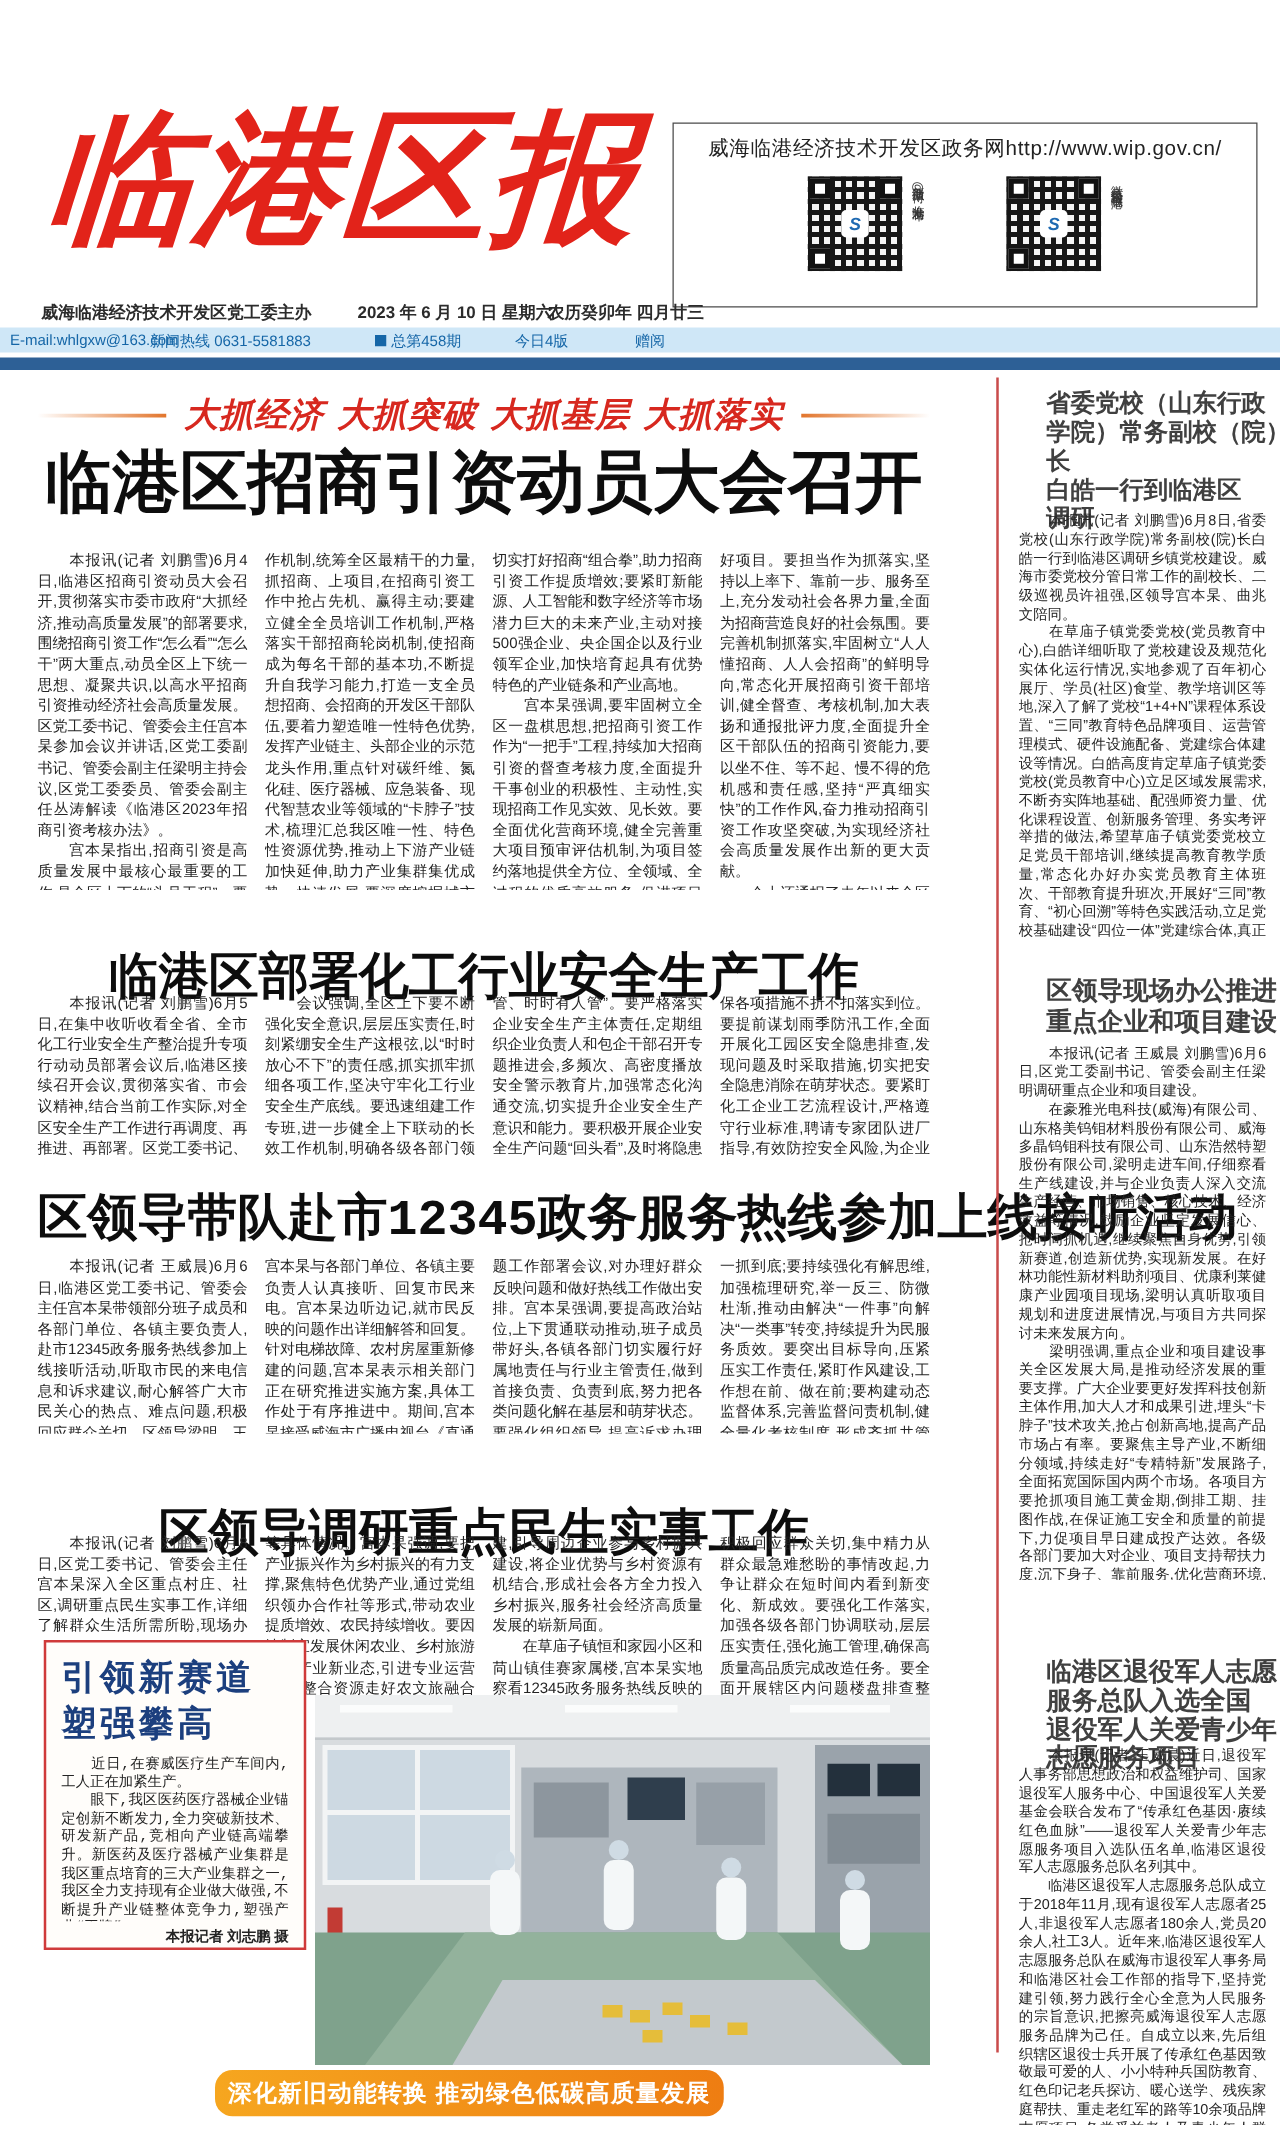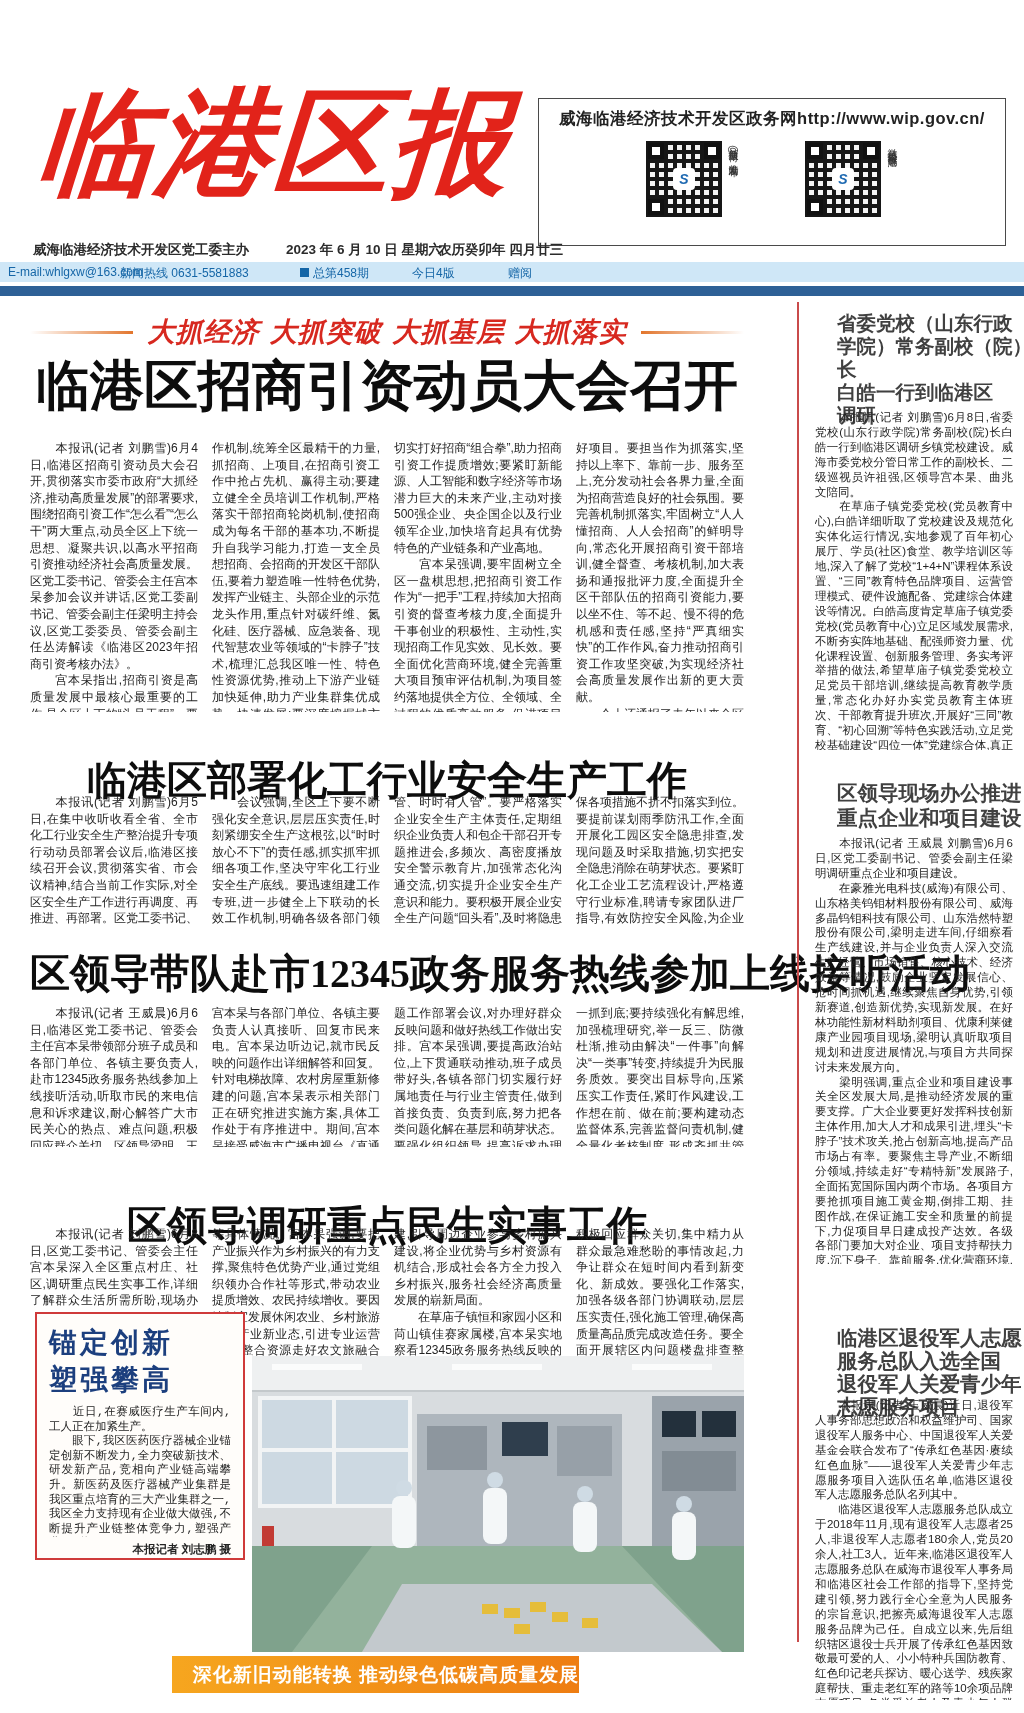--- a/index.html
+++ b/index.html
@@ -5,41 +5,41 @@
   html,body{margin:0;padding:0;background:#ffffff;}
   .page{position:relative;width:1024px;height:1713px;background:#fff;overflow:hidden;
         font-family:"Liberation Sans","DejaVu Sans",sans-serif;color:#222;}
   .abs{position:absolute;}
   
   .masthead{left:38px;top:62px;width:490px;height:165px;
     font-family:"DejaVu Serif","Liberation Serif",serif;font-weight:bold;font-style:italic;
     font-size:116px;line-height:160px;color:#e2231a;letter-spacing:2px;white-space:nowrap;
     transform:skewX(-4deg);}
   .govbox{left:538px;top:98px;width:468px;height:148px;border:1px solid #4a4a4a;background:#fff;box-sizing:border-box;}
-  .govbox-title{margin-top:9px;text-align:center;font-size:16.5px;font-weight:bold;color:#222;letter-spacing:.5px;}
+  .govbox-title{margin-top:9px;text-align:center;font-size:16.5px;font-weight:normal;color:#222;letter-spacing:.5px;}
   .qr-row{display:flex;justify-content:center;gap:66px;margin-top:11px;}
   .qr-group{display:flex;gap:6px;}
   .qr{position:relative;width:76px;height:76px;background:
       repeating-linear-gradient(0deg,#161616 0 4px,transparent 4px 9px),
       repeating-linear-gradient(90deg,#161616 0 4px,#f4f4f4 4px 9px);outline:3px solid #fff;}
   .finder{position:absolute;width:16px;height:16px;border:4px solid #111;background:#fff;box-sizing:border-box;}
   .f-tl{left:2px;top:2px}.f-tr{right:2px;top:2px}.f-bl{left:2px;bottom:2px}
   .qr-logo{position:absolute;left:27px;top:27px;width:22px;height:22px;background:#fff;border-radius:4px;
      display:flex;align-items:center;justify-content:center;font-size:14px;font-weight:bold;color:#1f6ab2;font-style:italic;}
   .qr-label{writing-mode:vertical-rl;font-size:10px;color:#333;line-height:11px;letter-spacing:1px;}
   .infoline{top:241px;font-size:13.5px;font-weight:bold;color:#2b2b2b;white-space:nowrap;text-align:right;}
   .bluebar{left:0;top:262px;width:1024px;height:20px;background:#cfe7f7;}
   .bluebar span{position:absolute;top:3px;font-size:12px;color:#1566a7;white-space:nowrap;}
   .sq{position:absolute;top:6px;width:9px;height:9px;background:#1566a7;}
   .divider{left:0;top:286px;width:1024px;height:10px;background:#2d6096;}
   
   .cols{display:flex;gap:14px;left:30px;width:714px;overflow:hidden;}
   .col{flex:1 1 0;font-size:12px;line-height:16.6px;text-align:justify;color:#242424;
        overflow:hidden;white-space:pre-wrap;}
-  .hl{left:30px;width:714px;text-align:center;font-family:Liberation Serif, serif;
+  .hl{left:30px;width:714px;text-align:center;font-family:Liberation Mono, monospace;
       font-weight:900;color:#0d0d0d;white-space:nowrap;}
   .slogan-row{left:30px;top:314px;width:714px;display:flex;align-items:center;justify-content:center;gap:14px;}
   .slogan-txt{font-family:"DejaVu Serif","Liberation Serif",serif;font-style:italic;font-weight:bold;
       font-size:27px;color:#d7281f;white-space:nowrap;letter-spacing:1px;}
   .orn{width:150px;height:3px;}
   .orn-l{background:linear-gradient(90deg,rgba(226,117,44,0),#e2752c);}
   .orn-r{background:linear-gradient(270deg,rgba(226,117,44,0),#e2752c);}
   
   .vline{left:797px;top:302px;width:2px;height:1340px;background:#c94b4b;}
   .sb-h{left:837px;width:198px;font-family:"Liberation Serif","DejaVu Serif",serif;font-weight:900;
@@ -50,21 +50,21 @@
   .redbox{left:35px;top:1312px;width:210px;height:248px;border:2px solid #cf3a3a;box-sizing:border-box;
           padding:10px 12px;background:#fffdfa;}
   .redbox-title{font-family:"Liberation Serif","DejaVu Serif",serif;font-weight:900;font-size:28px;
           line-height:37px;color:#1c3f7e;letter-spacing:3px;}
   .redbox-body{margin-top:7px;font-size:11.5px;line-height:14.6px;text-align:justify;color:#242424;
           white-space:pre-wrap;overflow:hidden;max-height:132px;font-family:Liberation Mono, monospace;}
   .redbox-credit{margin-top:5px;text-align:right;font-size:11.5px;font-weight:bold;color:#242424;}
   
   .photo{left:252px;top:1356px;width:492px;height:296px;overflow:hidden;background:#d8dcdf;}
   .banner{left:172px;top:1656px;width:407px;height:37px;
-          background:linear-gradient(90deg,#f6a61f,#ee7d12);display:flex;align-items:center;justify-content:flex-end;}
+          background:linear-gradient(90deg,#f6a61f,#ee7d12);display:flex;align-items:center;justify-content:center;border-radius:14px;}
   .banner-txt{color:#fff;font-size:19px;font-weight:bold;letter-spacing:1px;white-space:nowrap;}
 </style>
 </head>
 <body>
 
 <div class="page">
 
   <div class="abs masthead">临港区报</div>
 
   <div class="abs govbox">
@@ -145,21 +145,21 @@
   <div class="abs cols" style="top:1226px;height:132px;">
     <div class="col" style="max-height:84px;">　　本报讯(记者 刘鹏雪)6月8日,区党工委书记、管委会主任宫本杲深入全区重点村庄、社区,调研重点民生实事工作,详细了解群众生活所需所盼,现场办公解决群众诉求。区领导陈培毅、曲兆文参加。
 　　宫本杲先后来到草庙子镇东李家市村、蒋家庄村、西李家市村,同村干部和村民亲切交流,详细了解幸福食堂、乡村产业、基础设施建设、农田灌溉</div>
     <div class="col">等具体情况。宫本杲强调,要把产业振兴作为乡村振兴的有力支撑,聚焦特色优势产业,通过党组织领办合作社等形式,带动农业提质增效、农民持续增收。要因地制宜发展休闲农业、乡村旅游等新产业新业态,引进专业运营团队,整合资源走好农文旅融合发展新路子。要深化区域党建联</div>
     <div class="col">建,引导周边企业参与乡村振兴建设,将企业优势与乡村资源有机结合,形成社会各方全力投入乡村振兴,服务社会经济高质量发展的崭新局面。
 　　在草庙子镇恒和家园小区和苘山镇佳赛家属楼,宫本杲实地察看12345政务服务热线反映的电梯故障、小区改造进度缓慢等问题,现场研究解决方案。他强调,相关部门单位要勇于直面问题,把好事办好、实事办实,</div>
     <div class="col">积极回应群众关切,集中精力从群众最急难愁盼的事情改起,力争让群众在短时间内看到新变化、新成效。要强化工作落实,加强各级各部门协调联动,层层压实责任,强化施工管理,确保高质量高品质完成改造任务。要全面开展辖区内问题楼盘排查整治,建立工作台账,妥善化解矛盾纠纷,全方位提升群众的获得感、幸福感、安全感。</div>
   </div>
 
   <div class="abs redbox">
-    <div class="redbox-title">锚定创新</div>
+    <div class="redbox-title">引领新赛道</div>
     <div class="redbox-title">塑强攀高</div>
     <div class="redbox-body">　　近日,在赛威医疗生产车间内,工人正在加紧生产。
 　　眼下,我区医药医疗器械企业锚定创新不断发力,全力突破新技术、研发新产品,竞相向产业链高端攀升。新医药及医疗器械产业集群是我区重点培育的三大产业集群之一,我区全力支持现有企业做大做强,不断提升产业链整体竞争力,塑强产业“王牌”。</div>
     <div class="redbox-credit">本报记者 刘志鹏 摄</div>
   </div>
 
   <div class="abs photo">
     <svg width="492" height="296" viewBox="0 0 492 296">
       <rect x="0" y="0" width="492" height="296" fill="#d8dcdf"></rect>
       <rect x="0" y="0" width="492" height="34" fill="#eef0f1"></rect>

